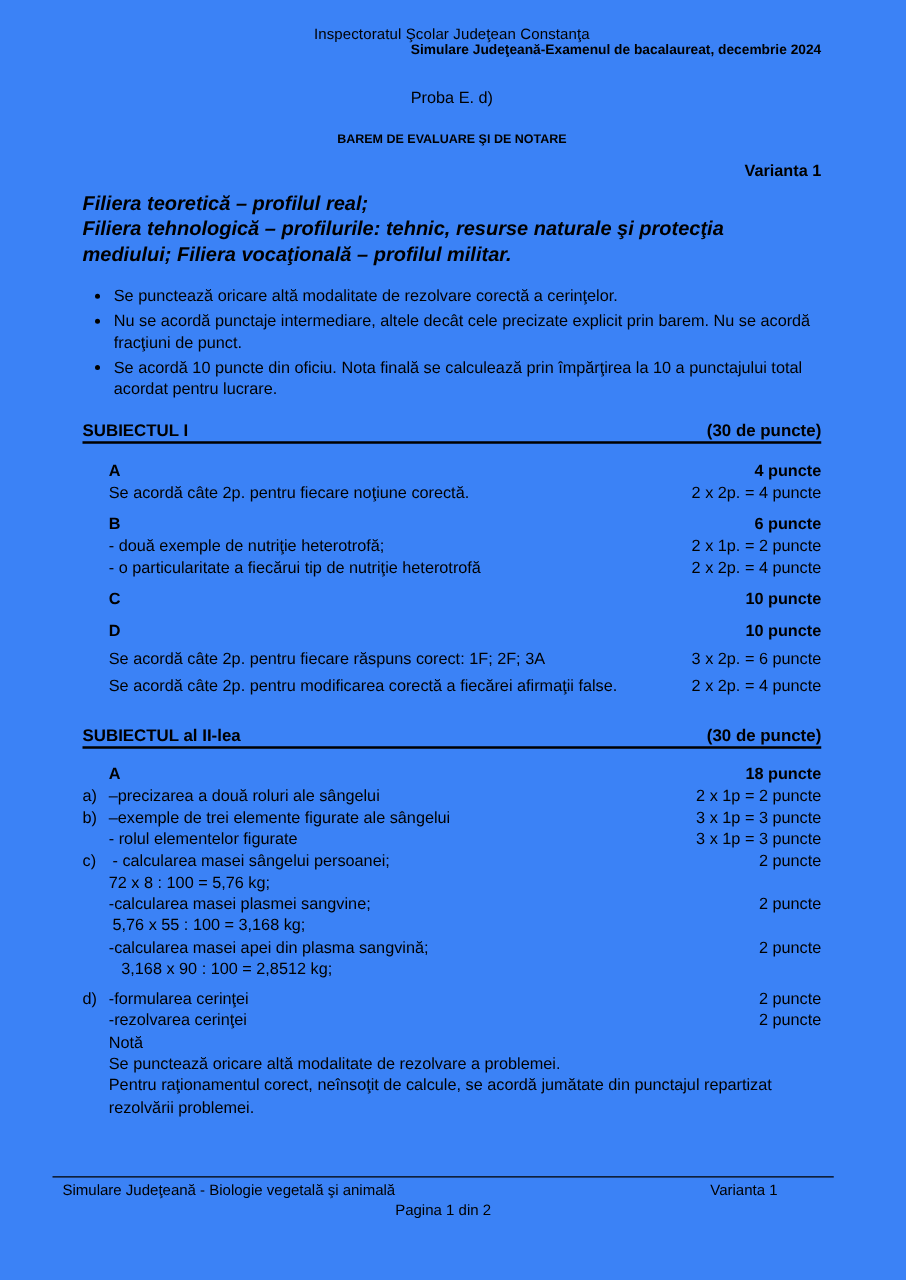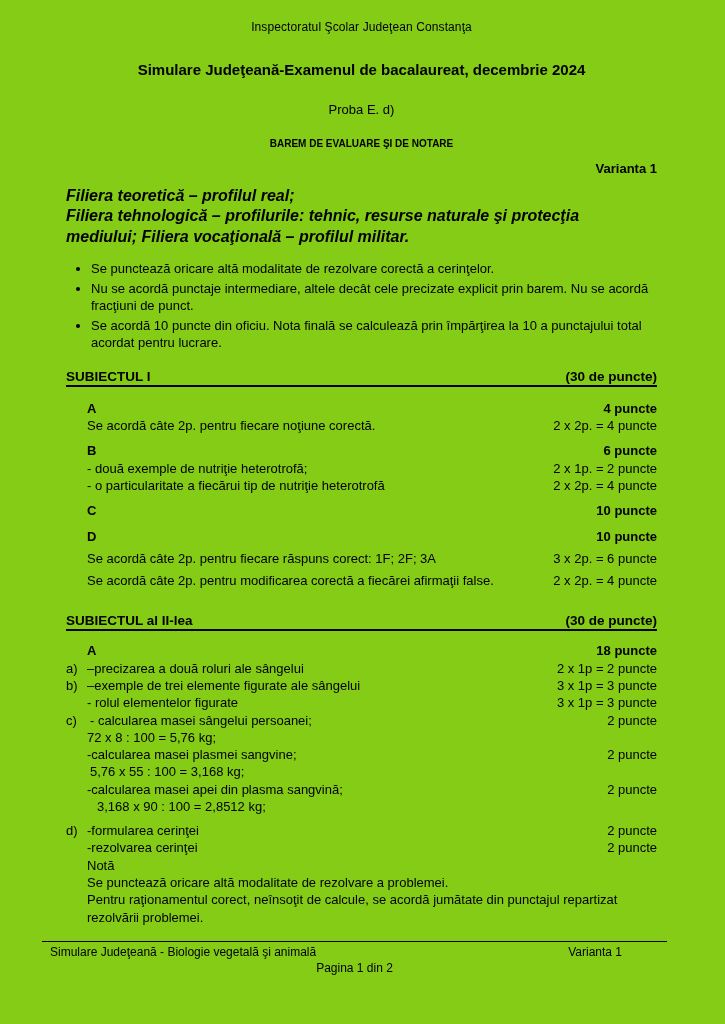--- a/index.html
+++ b/index.html
@@ -1,21 +1,21 @@
 <!DOCTYPE html>
 <html><head>
 <meta charset="utf-8">
 <style>
   html,body{margin:0;padding:0}
   body{background:#ffffff;font-family:"Liberation Sans",sans-serif;color:#000}
-  .page{position:relative;width:725px;height:1024px;background:#84cc16;overflow:hidden}
+  .page{position:relative;width:725px;height:1024px;background:#3b82f6;overflow:hidden}
   .inner{padding:20px 68px 0 66px}
 
   .inst{text-align:center;font-size:12px;letter-spacing:.1px}
-  .doc-title{text-align:center;font-weight:bold;font-size:15px;margin-top:27px}
+  .doc-title{text-align:right;font-weight:bold;font-size:11px;}
   .proba{text-align:center;font-weight:normal;font-size:13px;margin-top:24px}
   .barem{text-align:center;font-weight:bold;font-size:10px;margin-top:21px}
   .variant-top{text-align:right;font-weight:bold;font-size:13px;margin-top:12px}
 
   .filiera{font-weight:bold;font-style:italic;font-size:16px;line-height:1.28;margin-top:10px}
 
   ul.instructions{margin:14px 0 0 0;padding-left:25px;font-weight:normal;font-size:13px;line-height:1.3}
   ul.instructions li{margin-bottom:3px}
 
   .section-head{display:flex;justify-content:space-between;align-items:flex-end;

